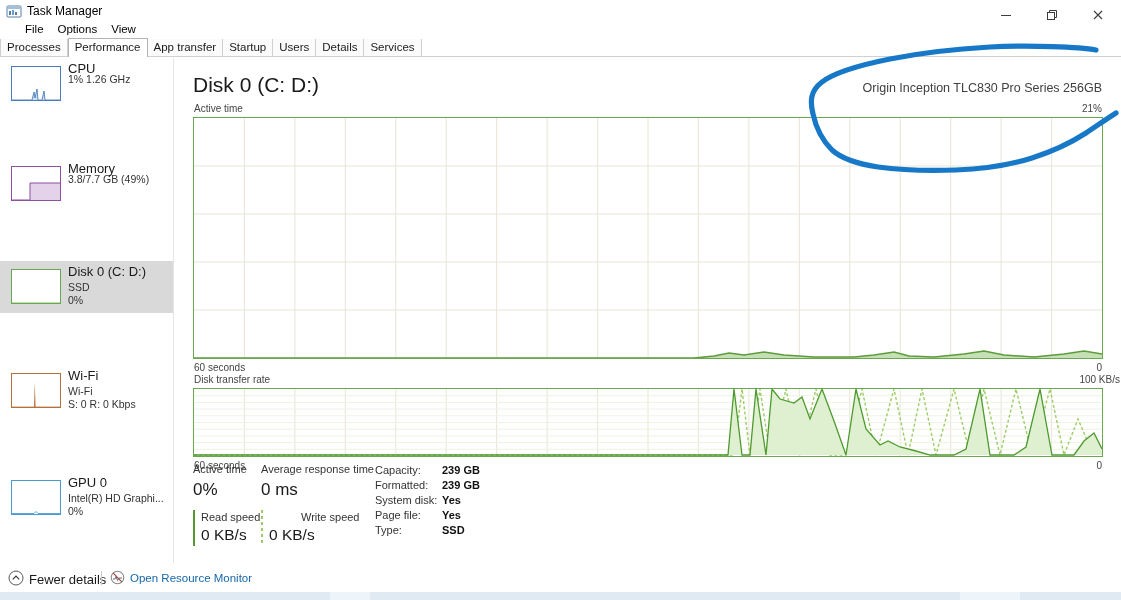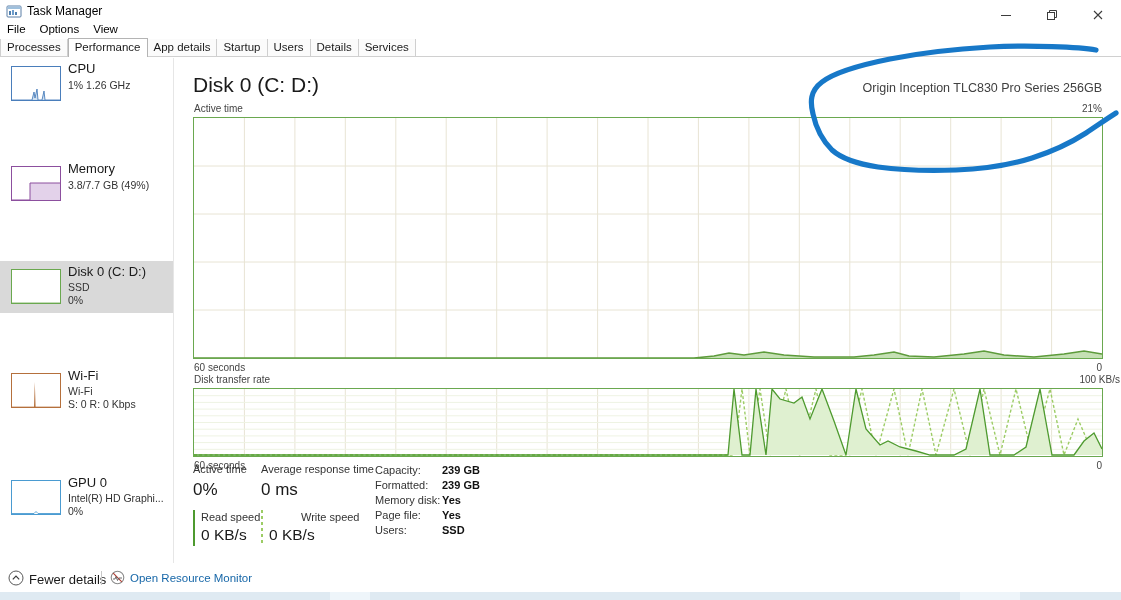--- a/index.html
+++ b/index.html
@@ -47,21 +47,21 @@
   #menubar {
     position: absolute; left: 0; top: 19px;
     width: 1121px; height: 20px;
     display: flex; align-items: center;
   }
   .menu-item {
     font-size: 11.5px; color: #000;
     padding: 2px 7px;
     white-space: nowrap;
   }
-  #menubar .menu-item:first-child { margin-left: 0; }
+  #menubar .menu-item:first-child { margin-left: 18px; }
 
   
   #tabstrip {
     position: absolute; left: 0; top: 39px;
     width: 1121px; height: 18px;
     border-bottom: 1px solid #d0d0d0;
     display: flex; align-items: flex-end;
   }
   .tab {
     font-size: 11.5px; color: #1a1a1a;
@@ -116,21 +116,21 @@
     white-space: nowrap;
     line-height: 13px;
   }
   .side-sub2 {
     position: absolute; left: 68px; top: 33px;
     font-size: 10.5px; color: #333;
     white-space: nowrap;
     line-height: 13px;
   }
   .side-sub-single {
-    position: absolute; left: 68px; top: 21px;
+    position: absolute; left: 68px; top: 15px;
     font-size: 10.5px; color: #333;
     white-space: nowrap;
     line-height: 13px;
   }
 
   
   #main {
     position: absolute; left: 175px; top: 58px;
     width: 946px; height: 505px;
     background: #ffffff;
@@ -258,21 +258,21 @@
 
   <div id="menubar">
     <span class="menu-item">File</span>
     <span class="menu-item">Options</span>
     <span class="menu-item">View</span>
   </div>
 
   <div id="tabstrip">
     <div class="tab">Processes</div>
     <div class="tab active">Performance</div>
-    <div class="tab">App details</div>
+    <div class="tab">App transfer</div>
     <div class="tab">Startup</div>
     <div class="tab">Users</div>
     <div class="tab">Details</div>
     <div class="tab">Services</div>
   </div>
 
   <div id="sidebar">
 
     <div class="side-item" style="top:0;">
       <div class="side-thumb" style="border-color:#4a7ebb;">
@@ -451,27 +451,27 @@
       <div class="rw-bar" style="left:68px; top:47px; background:linear-gradient(to bottom, #9ccc65 0 3px, transparent 3px 6px); background-size:2px 6px; background-repeat:repeat-y;"></div>
       <div class="stat-label" style="left:76px; top:48px;margin-left:32px;">Write speed</div>
       <div class="stat-value-sm" style="left:76px; top:63px;">0 KB/s</div>
 
       <div class="kv-key" style="left:182px; top:1px;">Capacity:</div>
       <div class="kv-val" style="left:249px; top:1px;">239 GB</div>
 
       <div class="kv-key" style="left:182px; top:16px;">Formatted:</div>
       <div class="kv-val" style="left:249px; top:16px;">239 GB</div>
 
-      <div class="kv-key" style="left:182px; top:31px;">Memory disk:</div>
+      <div class="kv-key" style="left:182px; top:31px;">System disk:</div>
       <div class="kv-val" style="left:249px; top:31px;">Yes</div>
 
       <div class="kv-key" style="left:182px; top:46px;">Page file:</div>
       <div class="kv-val" style="left:249px; top:46px;">Yes</div>
 
-      <div class="kv-key" style="left:182px; top:61px;">Users:</div>
+      <div class="kv-key" style="left:182px; top:61px;">Type:</div>
       <div class="kv-val" style="left:249px; top:61px;">SSD</div>
 
     </div>
   </div>
 
   <div id="footer">
     <span id="fewer-chevron">
       <svg width="16" height="16" viewBox="0 0 16 16">
         <circle cx="8" cy="8" r="7" fill="none" stroke="#5a5a5a" stroke-width="1"></circle>
         <path d="M4.8 9.4 L8 6.2 L11.2 9.4" fill="none" stroke="#3a3a3a" stroke-width="1.2"></path>

